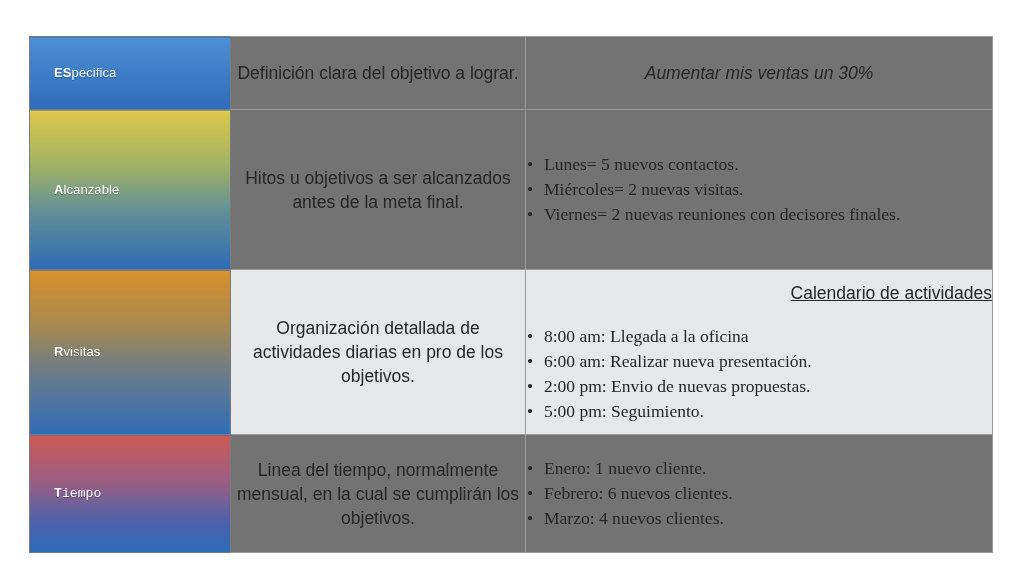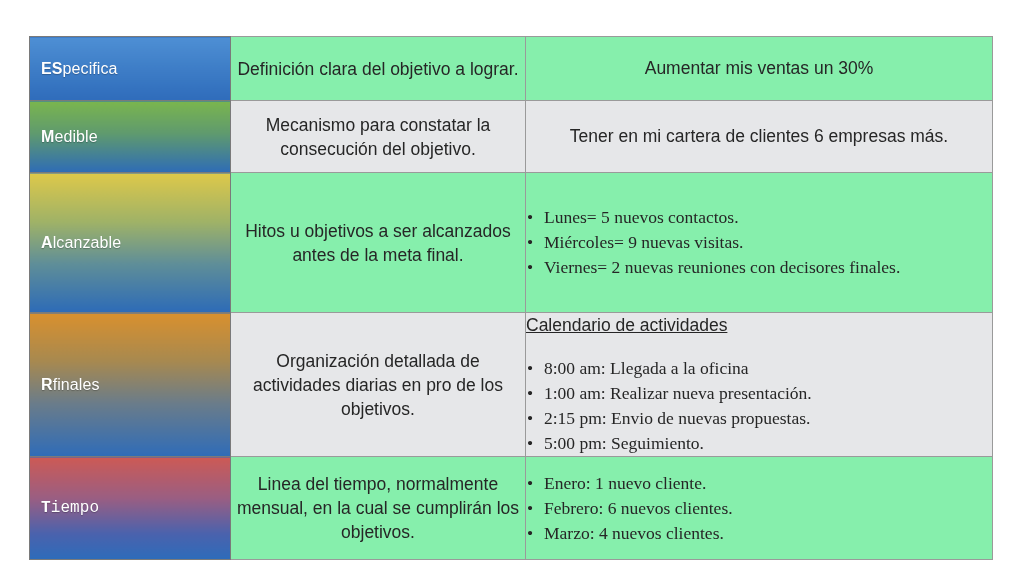--- a/index.html
+++ b/index.html
@@ -32,23 +32,23 @@
 
   
   .label-cell {
     width: 200px;
     position: relative;
     border: 1px solid #7a7a7a !important;
   }
   .label-text {
     position: relative;
     color: #ffffff;
-    font-size: 16px;
+    font-size: 13px;
     line-height: 22px;
-    padding-left: 11px;
+    padding-left: 24px;
     letter-spacing: .1px;
     text-shadow: 0 1px 1px rgba(0,0,0,.25);
     white-space: nowrap;
   }
   .label-text b {
     font-weight: bold;
   }
 
   .grad-specifica { background: linear-gradient(to bottom, #4e8fd4 0%, #3f7fc8 45%, #2f6cbb 100%); }
   .grad-medible   { background: linear-gradient(to bottom, #7ab54e 0%, #5f9a6e 45%, #2e6cb6 100%); }
@@ -68,101 +68,95 @@
 
   
   .example-cell {
     color: #262626;
     font-size: 17.5px;
     line-height: 25px;
     padding: 8px 12px 8px 16px;
   }
   .example-cell.center {
     text-align: center;
+    font-style: italic;
   }
 
   .row-alt .desc-cell,
   .row-alt .example-cell {
     background: #e6e7e9;
   }
   .row-plain .desc-cell,
   .row-plain .example-cell {
-    background: #86efac;
+    background: #737373;
   }
 
   .bullet-list {
     margin: 0;
     padding: 0;
     list-style: none;
     font-family: Liberation Serif, serif;
   }
   .bullet-list li {
     position: relative;
     padding-left: 18px;
     white-space: nowrap;
   }
   .bullet-list li:before {
     content: "\2022";
     position: absolute;
     left: 1px;
     top: 0;
   }
   .list-heading {
-    text-align: left;
+    text-align: right;
     text-decoration: underline;
     margin-bottom: 18px;
   }
 </style>
 </head>
 <body>
 
 <table id="smart-table">
   <tbody>
 
     <tr class="row-plain" style="height:64px">
       <td class="label-cell grad-specifica">
         <div class="label-text"><b>ES</b><span>pecifica</span></div>
       </td>
       <td class="desc-cell">Definición clara del objetivo  a lograr.</td>
       <td class="example-cell center">Aumentar mis ventas un 30%</td>
     </tr>
 
-    <tr class="row-alt" style="height:72px">
-      <td class="label-cell grad-medible">
-        <div class="label-text"><b>M</b><span>edible</span></div>
-      </td>
-      <td class="desc-cell">Mecanismo para constatar la consecución del objetivo.</td>
-      <td class="example-cell center">Tener en mi cartera de clientes 6 empresas más.</td>
-    </tr>
 
     <tr class="row-plain" style="height:140px">
       <td class="label-cell grad-alcanzable">
         <div class="label-text"><b>A</b><span>lcanzable</span></div>
       </td>
       <td class="desc-cell">Hitos u objetivos a ser alcanzados antes de la meta final.</td>
       <td class="example-cell">
         <ul class="bullet-list">
           <li>Lunes= 5 nuevos contactos.</li>
-          <li>Miércoles= 9 nuevas visitas.</li>
+          <li>Miércoles= 2 nuevas visitas.</li>
           <li>Viernes= 2 nuevas reuniones con decisores finales.</li>
         </ul>
       </td>
     </tr>
 
     <tr class="row-alt" style="height:138px">
       <td class="label-cell grad-realista">
-        <div class="label-text"><b>R</b><span>finales</span></div>
+        <div class="label-text"><b>R</b><span>visitas</span></div>
       </td>
       <td class="desc-cell">Organización detallada de actividades diarias en pro de los objetivos.</td>
       <td class="example-cell">
         <div class="list-heading">Calendario de actividades</div>
         <ul class="bullet-list">
           <li>8:00 am: Llegada a la oficina</li>
-          <li>1:00 am: Realizar nueva presentación.</li>
-          <li>2:15 pm: Envio de nuevas propuestas.</li>
+          <li>6:00 am: Realizar nueva presentación.</li>
+          <li>2:00 pm: Envio de nuevas propuestas.</li>
           <li>5:00 pm: Seguimiento.</li>
         </ul>
       </td>
     </tr>
 
     <tr class="row-plain" style="height:103px">
       <td class="label-cell grad-tiempo">
         <div class="label-text"><b>T</b><span>iempo</span></div>
       </td>
       <td class="desc-cell">Linea del tiempo, normalmente mensual, en la cual se cumplirán los objetivos.</td>

